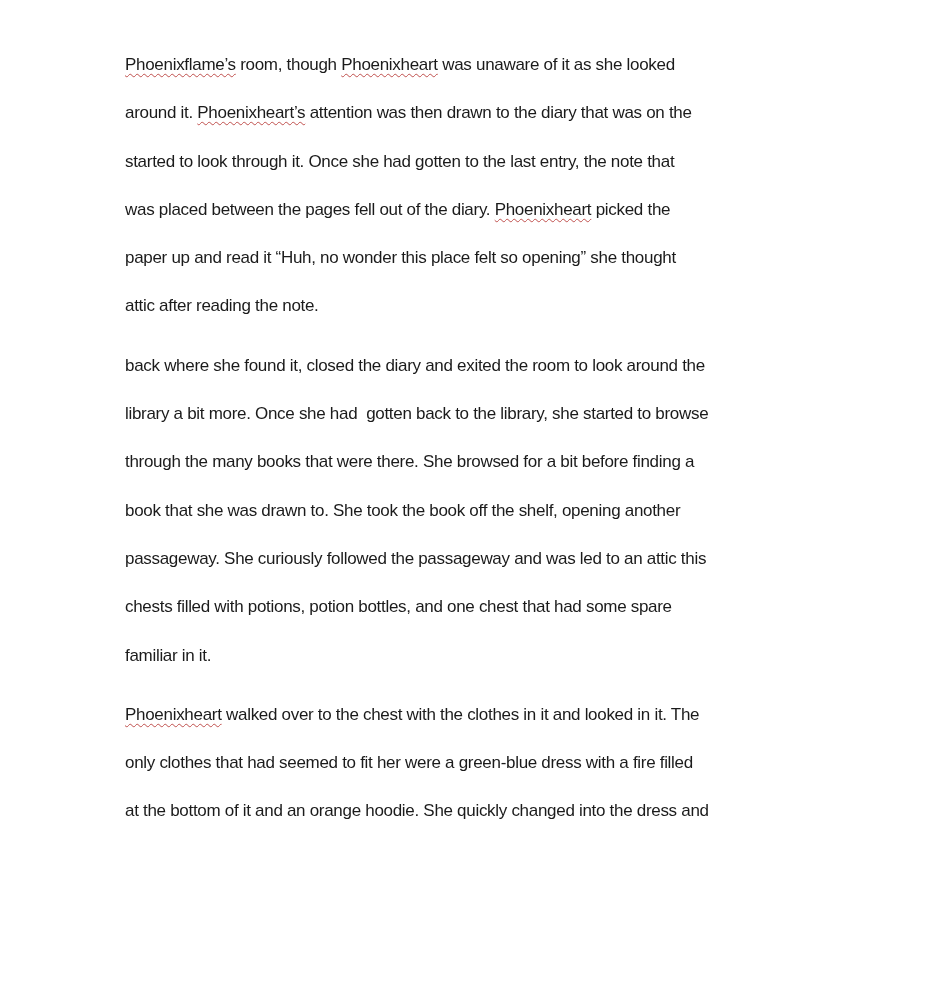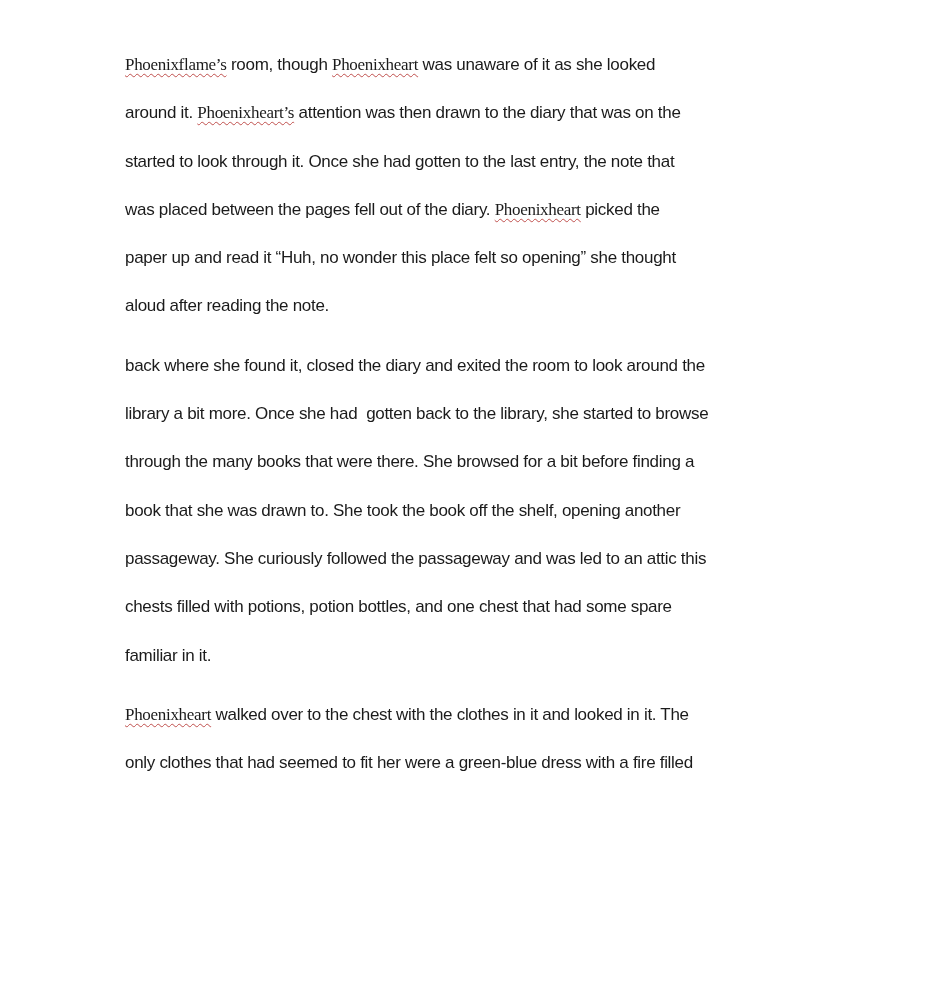--- a/index.html
+++ b/index.html
@@ -33,43 +33,43 @@
     line-height: 48.3px;
     white-space: pre;
     color: #1b1b1b;
   }
   .misspelled {
     text-decoration-line: underline;
     text-decoration-style: wavy;
     text-decoration-color: #c0504d;
     text-decoration-thickness: 1px;
     text-underline-offset: 3px;
-    font-family: Liberation Serif, serif;
   }
 </style>
 </head>
 <body>
 
 <div class="page">
   <div class="doc-body">
       <div class="paragraph">
         <div class="line"><span class="misspelled">Phoenixflame’s</span> room, though <span class="misspelled">Phoenixheart</span> was unaware of it as she looked</div>
         <div class="line">around it. <span class="misspelled">Phoenixheart’s</span> attention was then drawn to the diary that was on the</div>
         <div class="line">started to look through it. Once she had gotten to the last entry, the note that</div>
         <div class="line">was placed between the pages fell out of the diary. <span class="misspelled">Phoenixheart</span> picked the</div>
         <div class="line">paper up and read it “Huh, no wonder this place felt so opening” she thought</div>
-        <div class="line">aloud after reading the note.</div>
+        <div class="line">attic after reading the note.</div>
       </div>
       <div class="paragraph">
         <div class="line">back where she found it, closed the diary and exited the room to look around the</div>
         <div class="line">library a bit more. Once she had  gotten back to the library, she started to browse</div>
         <div class="line">through the many books that were there. She browsed for a bit before finding a</div>
         <div class="line">book that she was drawn to. She took the book off the shelf, opening another</div>
         <div class="line">passageway. She curiously followed the passageway and was led to an attic this</div>
         <div class="line">chests filled with potions, potion bottles, and one chest that had some spare</div>
         <div class="line">familiar in it.</div>
       </div>
       <div class="paragraph">
         <div class="line"><span class="misspelled">Phoenixheart</span> walked over to the chest with the clothes in it and looked in it. The</div>
         <div class="line">only clothes that had seemed to fit her were a green-blue dress with a fire filled</div>
+        <div class="line">at the bottom of it and an orange hoodie. She quickly changed into the dress and</div>
       </div>
     </div>
 </div>
 
 </body></html>

